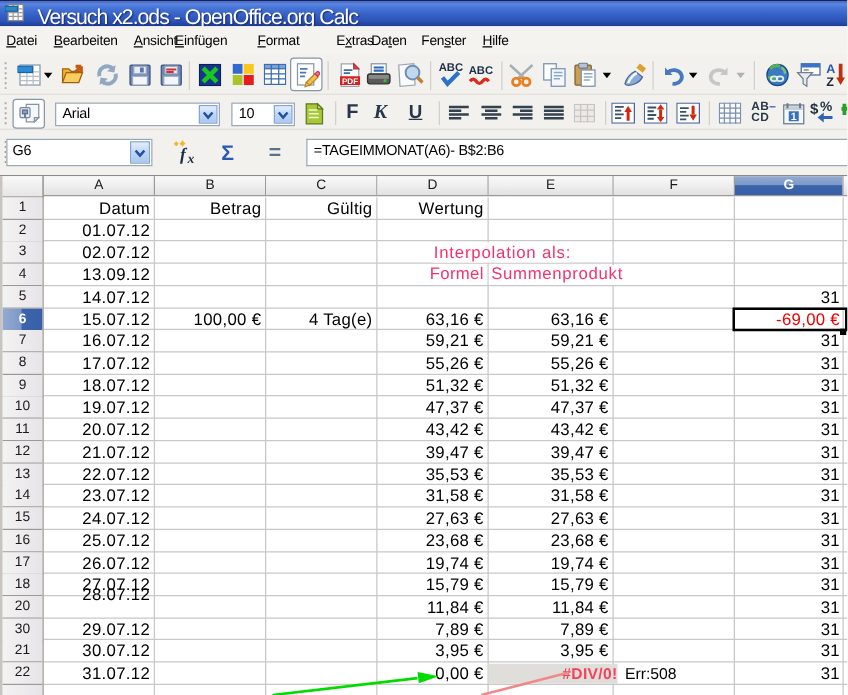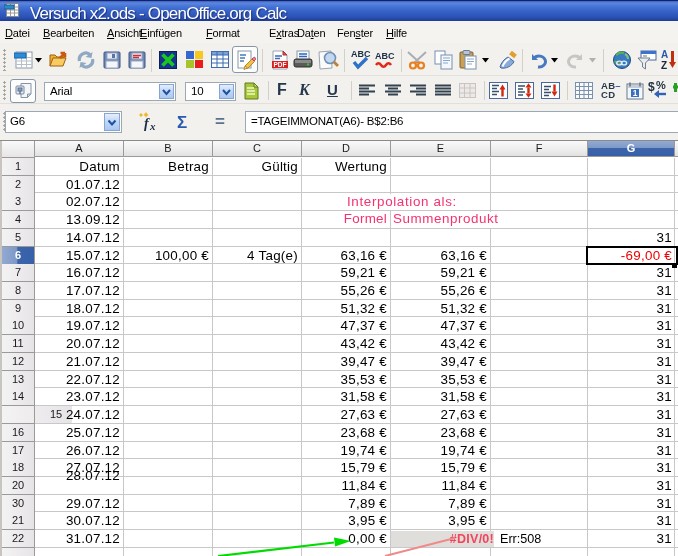--- a/index.html
+++ b/index.html
@@ -472,21 +472,21 @@
 <div class="rowhdr" style="top:229px;height:17px;line-height:17px;border-bottom:1px solid #9c9a96;">5</div>
 <div class="rowhdr selrowhdr" style="top:247px;height:17px;line-height:17px;border-bottom:1px solid #9c9a96;">6</div>
 <div class="rowhdr" style="top:264px;height:17px;line-height:17px;border-bottom:1px solid #9c9a96;">7</div>
 <div class="rowhdr" style="top:282px;height:17px;line-height:17px;border-bottom:1px solid #9c9a96;">8</div>
 <div class="rowhdr" style="top:300px;height:17px;line-height:17px;border-bottom:1px solid #9c9a96;">9</div>
 <div class="rowhdr" style="top:317px;height:17px;line-height:17px;border-bottom:1px solid #9c9a96;">10</div>
 <div class="rowhdr" style="top:335px;height:17px;line-height:17px;border-bottom:1px solid #9c9a96;">11</div>
 <div class="rowhdr" style="top:353px;height:17px;line-height:17px;border-bottom:1px solid #9c9a96;">12</div>
 <div class="rowhdr" style="top:371px;height:17px;line-height:17px;border-bottom:1px solid #9c9a96;">13</div>
 <div class="rowhdr" style="top:388px;height:17px;line-height:17px;border-bottom:1px solid #9c9a96;">14</div>
-<div class="rowhdr" style="top:406px;height:17px;line-height:17px;border-bottom:1px solid #9c9a96;padding-left:38px;">15</div>
+<div class="rowhdr" style="top:406px;height:17px;line-height:17px;border-bottom:1px solid #9c9a96;">15</div>
 <div class="rowhdr" style="top:424px;height:17px;line-height:17px;border-bottom:1px solid #9c9a96;">16</div>
 <div class="rowhdr" style="top:442px;height:17px;line-height:17px;border-bottom:1px solid #9c9a96;">17</div>
 <div class="rowhdr" style="top:459px;height:17px;line-height:17px;border-bottom:1px solid #9c9a96;">18</div>
 <div class="rowhdr" style="top:477px;height:17px;line-height:17px;border-bottom:1px solid #9c9a96;">20</div>
 <div class="rowhdr" style="top:495px;height:17px;line-height:17px;border-bottom:1px solid #9c9a96;">30</div>
 <div class="rowhdr" style="top:512px;height:17px;line-height:17px;border-bottom:1px solid #9c9a96;">21</div>
 <div class="rowhdr" style="top:530px;height:17px;line-height:17px;border-bottom:1px solid #9c9a96;">22</div>
 <div class="rowhdr" style="top:548px;height:17px;line-height:17px;border-bottom:1px solid #9c9a96;"></div>
 <div class="abs" style="left:0px;top:141px;width:2px;height:415px;background:#c8c4c0;"></div>
 <div class="gl" style="left:123px;top:158px;width:1px;height:398px;"></div>

